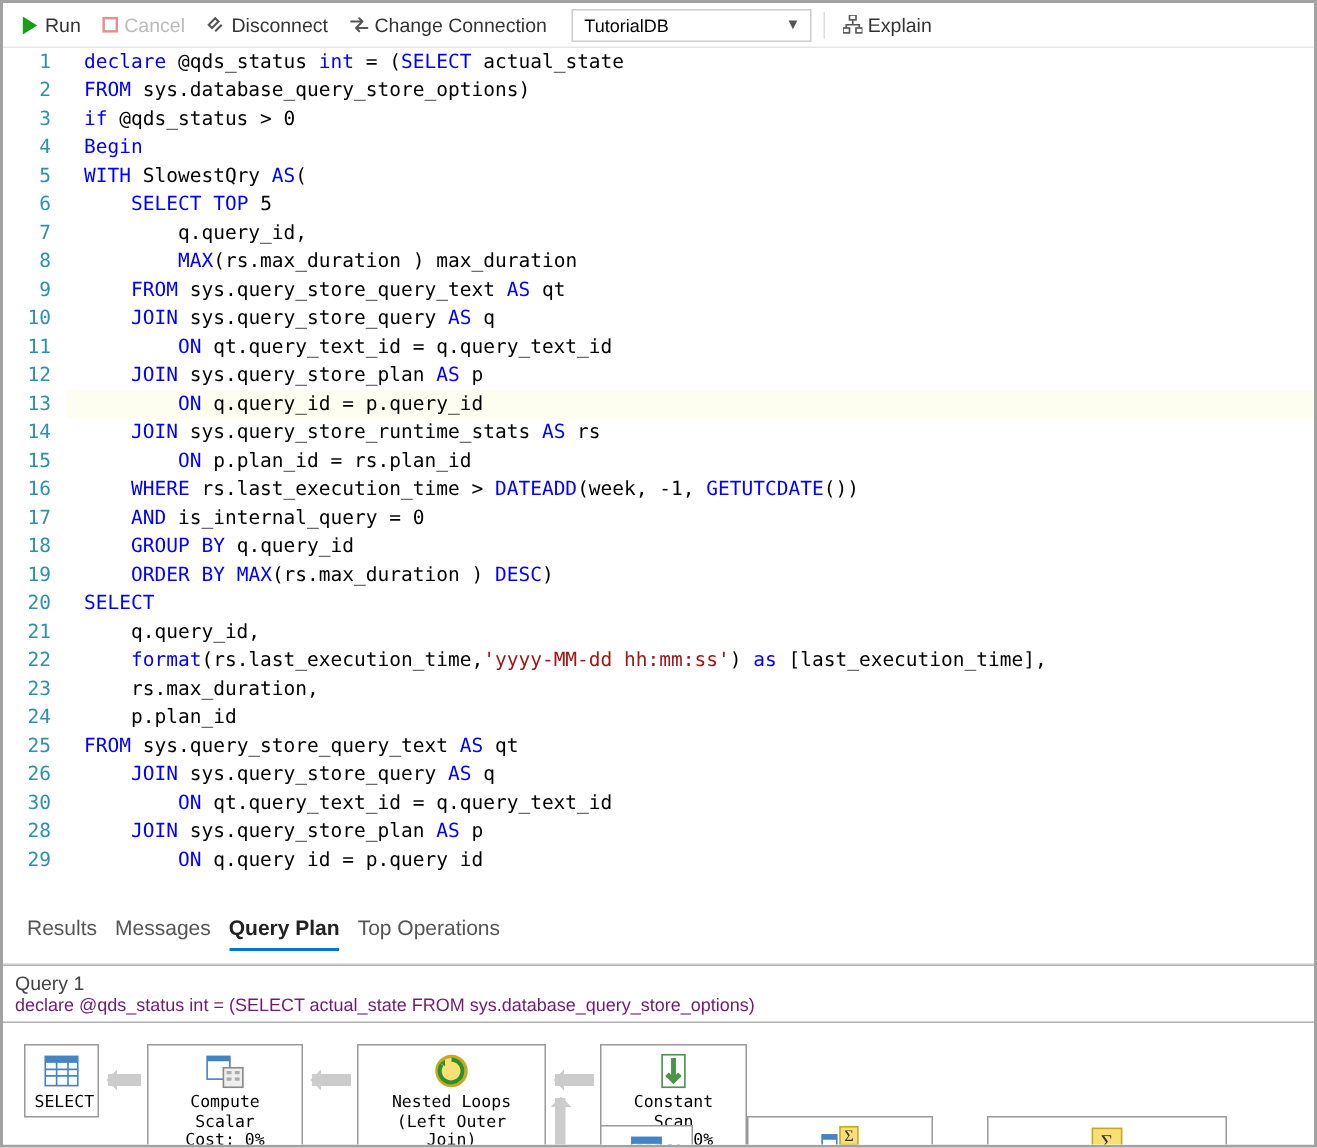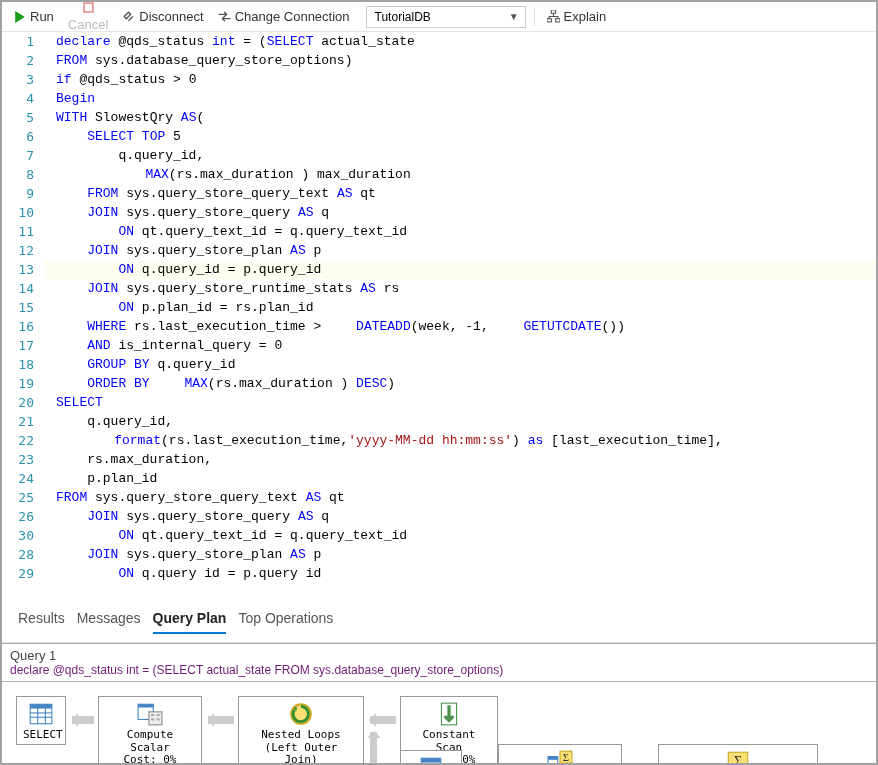--- a/index.html
+++ b/index.html
@@ -22,21 +22,21 @@
   }
   .tool-btn {
     display: inline-flex;
     align-items: center;
     gap: 4px;
     padding: 2px 4px;
     font-size: 13px;
     color: #333;
     cursor: pointer;
   }
-  .tool-btn.disabled { color: #bbb; cursor: default; flex-direction: column; }
+  .tool-btn.disabled { color: #bbb; cursor: default; }
   .sep { width: 1px; height: 18px; background: #ddd; margin: 0 2px; }
   .conn-select {
     display: inline-flex;
     align-items: center;
     border: 1px solid #ccc;
     height: 22px;
     padding: 0 6px 0 8px;
     width: 160px;
     justify-content: space-between;
     margin-left: 6px;
@@ -51,25 +51,25 @@
   }
   .code-area { display:flex; flex:1; overflow:auto; }
   .gutter {
     width: 42px;
     text-align: right;
     color: #2b91af;
     padding-right: 10px;
     user-select: none;
   }
   .gutter div { height: 19px; line-height:19px; }
-  .code { flex:1;font-family:Liberation Mono, monospace; }
+  .code { flex:1; }
   .code .line { height:19px; line-height:19px; white-space:pre; padding-left: 12px; }
   .code .line.highlight { background:#fdfdf0; }
   .kw { color:#0000ff; }
-  .fn { color:#0000ff;margin-left:27px; }
+  .fn { color:#0000ff; }
   .ty { color:#0000ff; }
   .str { color:#a31515; }
   .id  { color:#000; }
   .pl  { color:#000; }
 
   .tabs {
     display:flex;
     gap: 12px;
     padding: 8px 16px;
     border-bottom: 1px solid #e0e0e0;

